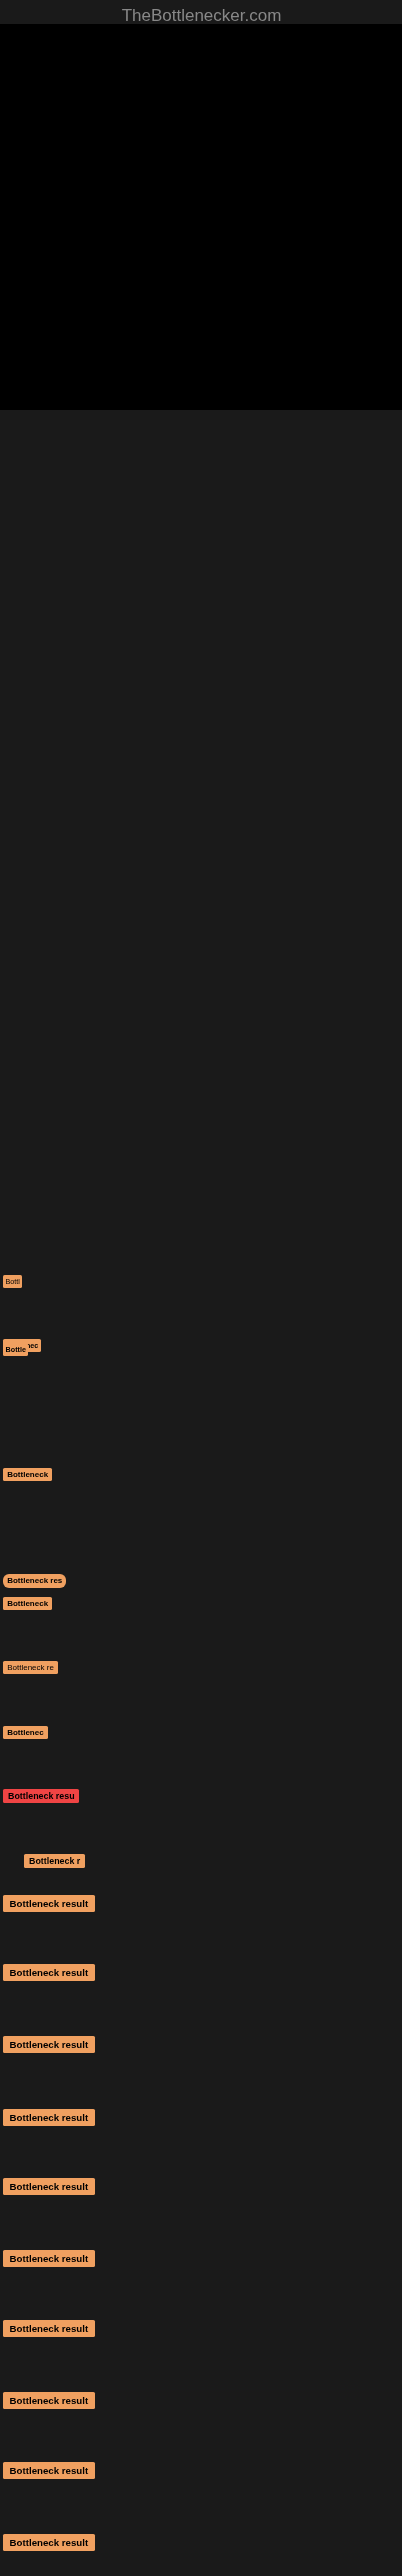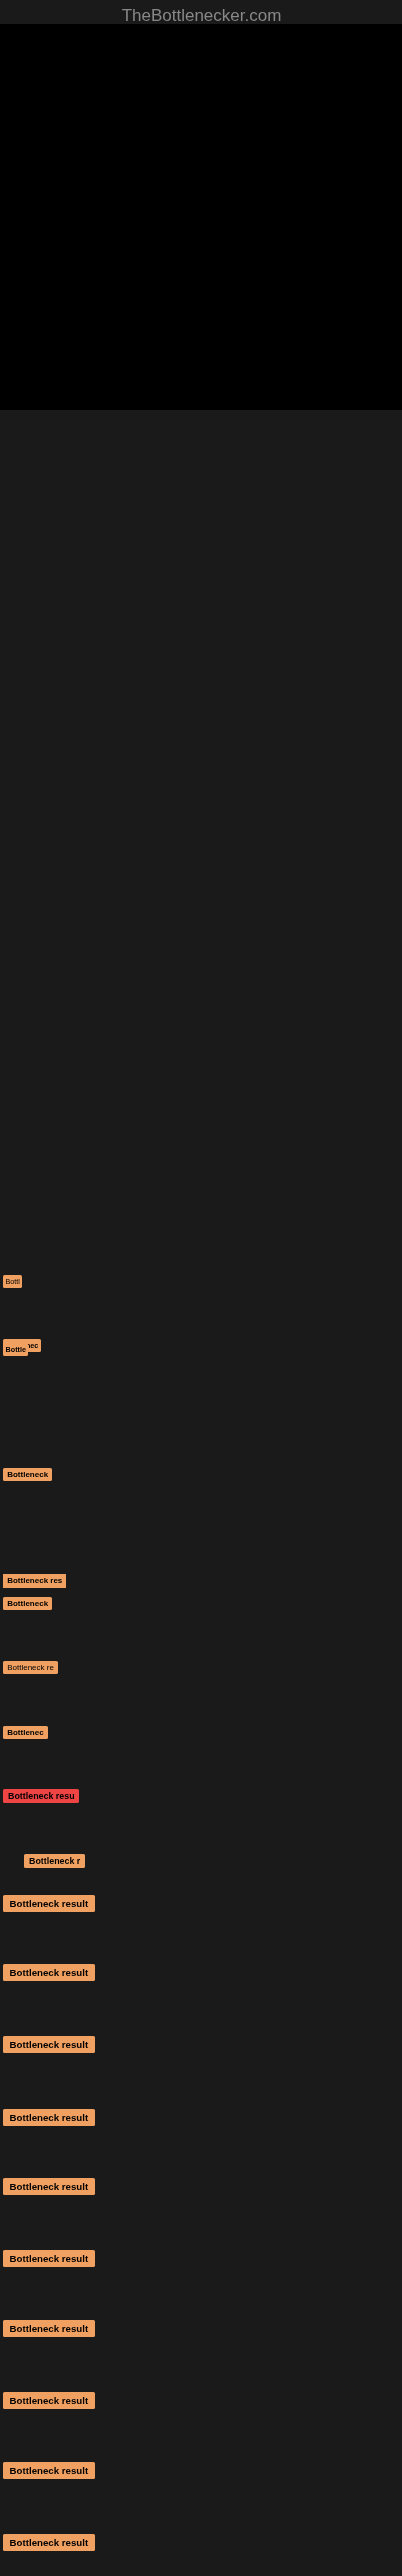--- a/index.html
+++ b/index.html
@@ -41,21 +41,21 @@
 
 <div class="site-title">TheBottlenecker.com</div>
 
 <div class="chart-area"></div>
 
 <div id="results-wrapper">
     <div style="position: absolute; top: 1272px; left: 3.2px;"><span style="background-color: rgb(240, 160, 96); color: rgb(0, 0, 0); display: inline-block; border-radius: 1.6px; font-weight: normal; white-space: nowrap; font-size: 7.2px; padding: 1.6px 2.4px;">Bottl</span></div>
     <div style="position: absolute; top: 1336px; left: 3.2px;"><span style="background-color: rgb(240, 160, 96); color: rgb(0, 0, 0); display: inline-block; border-radius: 1.6px; font-weight: bold; white-space: nowrap; font-size: 7.2px; padding: 1.6px 2.4px;">Bottlenec</span></div>
     <div style="position: absolute; top: 1340px; left: 3.2px;"><span style="background-color: rgb(240, 160, 96); color: rgb(0, 0, 0); display: inline-block; border-radius: 1.6px; font-weight: bold; white-space: nowrap; font-size: 7.2px; padding: 1.6px 2.4px;">Bottle</span></div>
     <div style="position: absolute; top: 1465px; left: 3.2px;"><span style="background-color: rgb(240, 160, 96); color: rgb(0, 0, 0); display: inline-block; border-radius: 1.6px; font-weight: bold; white-space: nowrap; font-size: 8px; padding: 2.4px 4px;">Bottleneck</span></div>
-    <div style="position: absolute; top: 1530px; left: 3.2px;"><span style="background-color: rgb(240, 160, 96); color: rgb(0, 0, 0); display: inline-block; border-radius: 0; font-weight: bold; white-space: nowrap; font-size: 8px; padding: 2.4px 4px; margin-top: 44px;">Bottleneck res</span></div>
+    <div style="position: absolute; top: 1530px; left: 3.2px;"><span style="background-color: rgb(240, 160, 96); color: rgb(0, 0, 0); display: inline-block; border-radius: 6px; font-weight: bold; white-space: nowrap; font-size: 8px; padding: 2.4px 4px; margin-top: 44px;">Bottleneck res</span></div>
     <div style="position: absolute; top: 1594px; left: 3.2px;"><span style="background-color: rgb(240, 160, 96); color: rgb(0, 0, 0); display: inline-block; border-radius: 1.6px; font-weight: bold; white-space: nowrap; font-size: 8px; padding: 2.4px 4px;">Bottleneck</span></div>
     <div style="position: absolute; top: 1658px; left: 3.2px;"><span style="background-color: rgb(240, 160, 96); color: rgb(0, 0, 0); display: inline-block; border-radius: 1.6px; font-weight: normal; white-space: nowrap; font-size: 8px; padding: 2.4px 4px;">Bottleneck re</span></div>
     <div style="position: absolute; top: 1723px; left: 3.2px;"><span style="background-color: rgb(240, 160, 96); color: rgb(0, 0, 0); display: inline-block; border-radius: 1.6px; font-weight: bold; white-space: nowrap; font-size: 8px; padding: 2.4px 4px;">Bottlenec</span></div>
     <div style="position: absolute; top: 1787px; left: 3.2px;"><span style="background-color: #ef4444; color: rgb(0, 0, 0); display: inline-block; border-radius: 1.6px; font-weight: bold; white-space: nowrap; font-size: 8.9px; padding: 2.4px 4.8px;">Bottleneck resu</span></div>
     <div style="position: absolute; top: 1852px; left: 3.2px;"><span style="background-color: rgb(240, 160, 96); color: rgb(0, 0, 0); display: inline-block; border-radius: 1.6px; font-weight: bold; white-space: nowrap; font-size: 8.9px; padding: 2.4px 4.8px; margin-left: 21px;">Bottleneck r</span></div>
     <div style="position: absolute; top: 1895px; left: 3.2px;"><span style="background-color: rgb(240, 160, 96); color: rgb(0, 0, 0); display: inline-block; border-radius: 1.6px; font-weight: bold; white-space: nowrap; font-size: 9.7px; padding: 3.2px 6.4px;">Bottleneck result</span></div>
     <div style="position: absolute; top: 1964px; left: 3.2px;"><span style="background-color: rgb(240, 160, 96); color: rgb(0, 0, 0); display: inline-block; border-radius: 1.6px; font-weight: bold; white-space: nowrap; font-size: 9.7px; padding: 3.2px 6.4px;">Bottleneck result</span></div>
     <div style="position: absolute; top: 2036px; left: 3.2px;"><span style="background-color: rgb(240, 160, 96); color: rgb(0, 0, 0); display: inline-block; border-radius: 1.6px; font-weight: bold; white-space: nowrap; font-size: 9.7px; padding: 3.2px 6.4px;">Bottleneck result</span></div>
     <div style="position: absolute; top: 2109px; left: 3.2px;"><span style="background-color: rgb(240, 160, 96); color: rgb(0, 0, 0); display: inline-block; border-radius: 1.6px; font-weight: bold; white-space: nowrap; font-size: 9.7px; padding: 3.2px 6.4px;">Bottleneck result</span></div>
     <div style="position: absolute; top: 2178px; left: 3.2px;"><span style="background-color: rgb(240, 160, 96); color: rgb(0, 0, 0); display: inline-block; border-radius: 1.6px; font-weight: bold; white-space: nowrap; font-size: 9.7px; padding: 3.2px 6.4px;">Bottleneck result</span></div>

